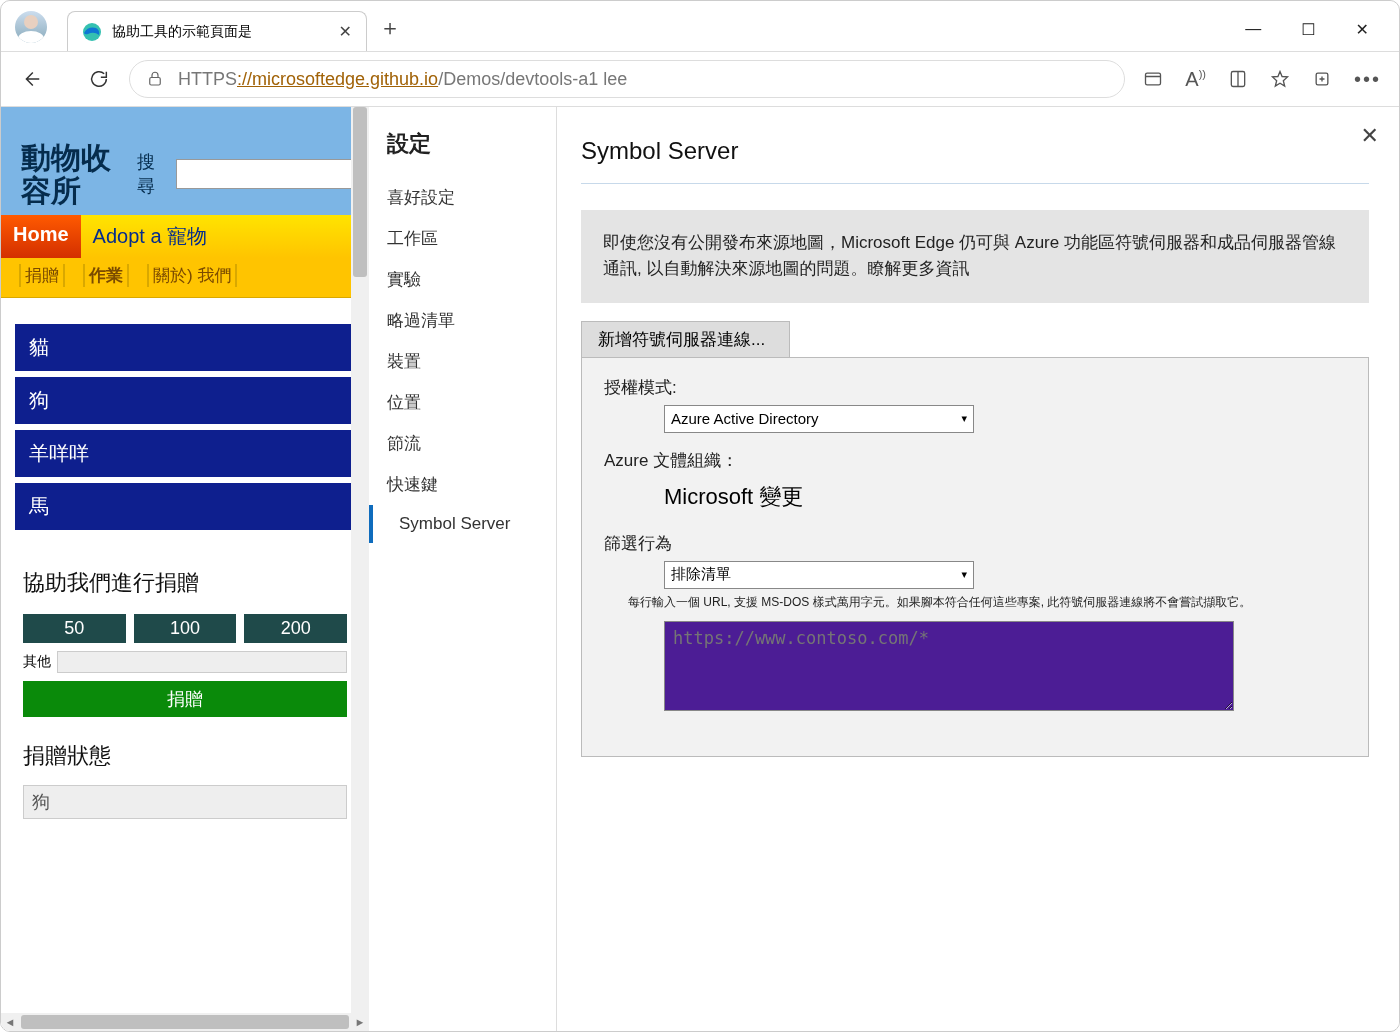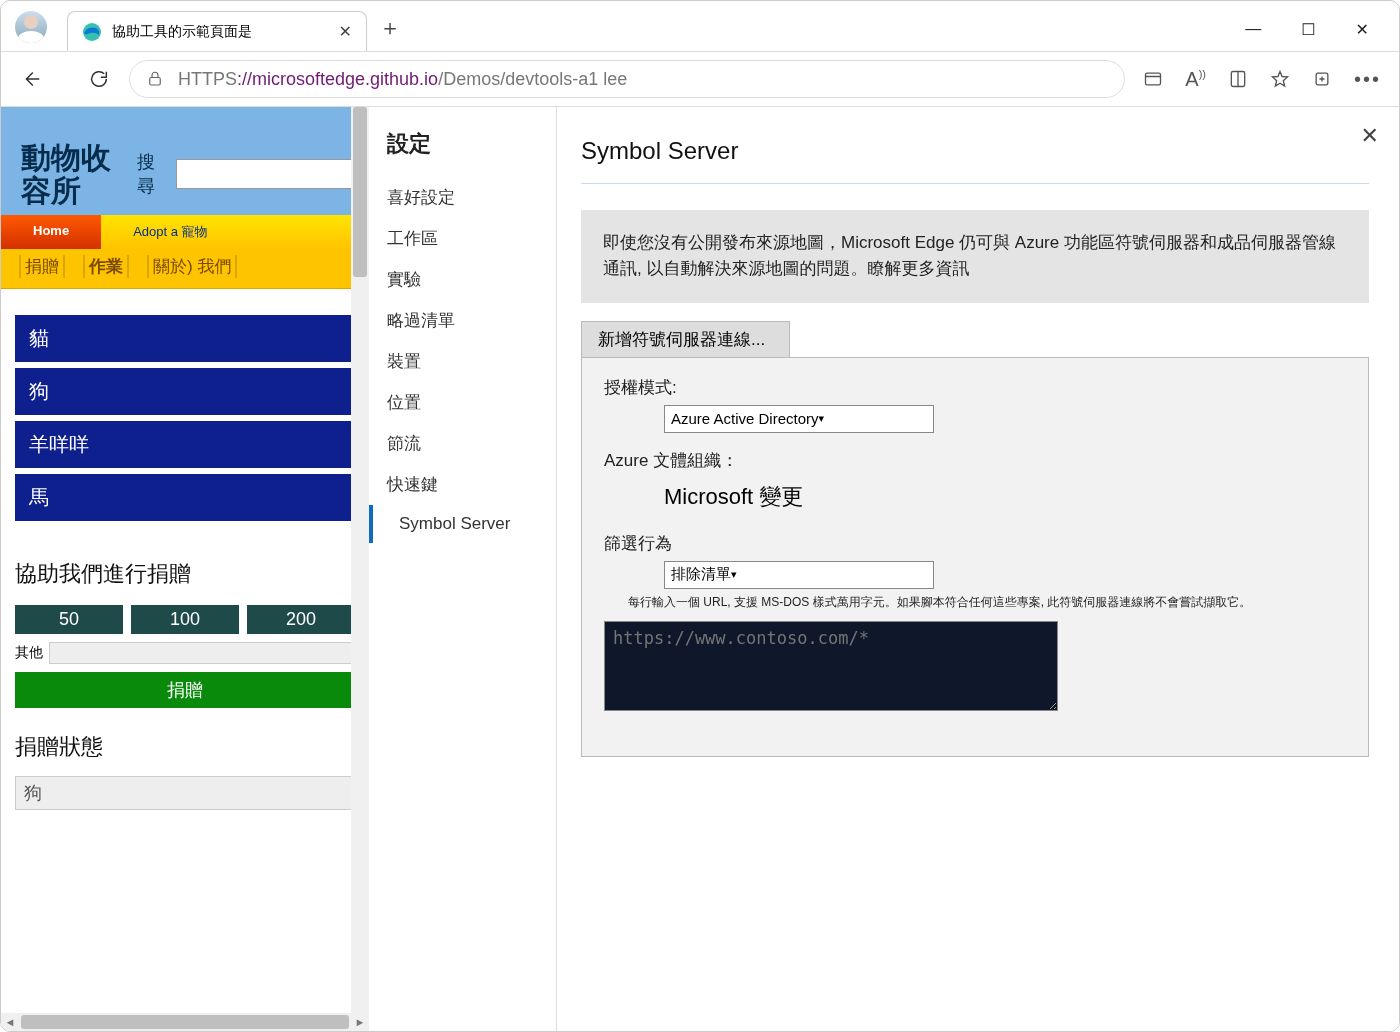--- a/index.html
+++ b/index.html
@@ -15,42 +15,42 @@
   .close-x { font-size: 16px; color: #444; cursor: pointer; }
   .newtab { margin: 0 0 8px 12px; font-size: 22px; color: #444; cursor: pointer; }
   .win-controls { margin-left: auto; display: flex; gap: 40px; padding: 0 30px 12px 0; }
   .win-btn { font-size: 16px; color: #222; cursor: pointer; }
   
   
   .addrbar { height: 56px; border-top: 1px solid #ddd; border-bottom: 1px solid #ddd; display: flex; align-items: center; gap: 18px; padding: 0 18px; }
   .nav-icon { width: 24px; height: 24px; display:flex; align-items:center; justify-content:center; cursor:pointer; color:#333; }
   .urlbox { flex: 1; display: flex; align-items: center; gap: 14px; border: 1px solid #ddd; border-radius: 20px; height: 38px; padding: 0 16px; font-size: 18px; color: #555; }
   .url-prefix { color: #777; }
-  .url-path { color: #701a75; }
+  .url-path { color: #a16207; text-decoration: underline; }
   .addr-icons { display: flex; gap: 22px; align-items: center; font-size: 20px; color: #555; }
   .addr-icons span { cursor: pointer; }
   
   
   .content { display: flex; height: calc(100% - 106px); position: relative; }
   
   
   .page-pane { width: 368px; background: #fff; overflow-y: auto; position: relative; }
   .page-header { background: #7cb5e5; padding: 34px 14px 8px 20px; display:flex; align-items:center; gap:6px; }
   .page-header h1 { font-size: 30px; font-weight: 600; color: #052c4d; line-height:1.1; max-width:110px; }
   .search-label { font-size:18px; color:#052c4d;font-family:Liberation Serif, serif; }
   .search-box { flex:1; height:30px; background:#fff; border:1px solid #999; }
   .nav1 { background: linear-gradient(#ffe400, #ffc400); display:flex; gap:0; }
-  .nav1 a { padding: 8px 32px; font-size: 13px; text-decoration:none; }
+  .nav1 a { padding: 8px 12px; font-size: 20px; text-decoration:none; }
   .nav1 .home { background: linear-gradient(#ff5a00, #d32f00); color:#fff; font-weight:600; }
   .nav1 .adopt { color: #052c8d; font-weight:500; }
   .nav2 { background: #ffc400; display:flex; gap:18px; padding: 6px 10px 10px 18px; border-bottom:1px solid #d9a800;}
   .nav2 span { color:#7a4a00; font-size:17px; border-left:2px solid #d9a800; border-right:2px solid #d9a800; padding:0 4px; }
   .animal-list { padding: 26px 14px 10px 14px; display:flex; flex-direction:column; gap:6px; }
   .animal-item { background:#0e1f8e; color:#fff; padding:10px 14px; font-size:20px; }
-  .donate-sec { padding: 10px 14px; }
+  .donate-sec { padding: 10px 22px; }
   .donate-sec h2 { font-size:22px; font-weight:500; margin: 18px 0 16px 0; color:#111; }
   .amounts { display:flex; gap:8px; }
   .amounts .amt { flex:1; background:#1f4a4a; color:#fff; text-align:center; padding:4px 0; font-size:18px; }
   .other-row { display:flex; align-items:center; gap:6px; margin-top:8px; }
   .other-row input { flex:1; height:22px; background:#eee; border:1px solid #ccc; }
   .donate-btn { width:100%; background:#0a8a0a; color:#fff; border:none; padding:6px; font-size:18px; margin-top:8px; }
   .status-sec h2 { font-size:22px; font-weight:500; margin: 24px 0 14px 0; }
   .status-val { background:#eee; border:1px solid #ccc; padding:4px 8px; font-size:18px; color:#555; }
   
   
@@ -69,25 +69,25 @@
   
   .settings-main { flex:1; padding: 30px 30px 20px 24px; position:relative; background:#fff; overflow:auto; }
   .settings-main h1 { font-size: 24px; font-weight: 400; color:#111; }
   .rule { height:1px; background: linear-gradient(#c7d9ea, #c7d9ea); margin: 18px 0 26px 0; }
   .infobox { background:#e4e4e4; padding: 20px 22px; font-size:17px; line-height:1.55; color:#222; }
   .tabstrip { margin-top: 18px; }
   .tabstrip .tabbtn { display:inline-block; background:#ddd; border:1px solid #bbb; padding: 6px 24px 6px 16px; font-size:17px; border-bottom:none; }
   .form-pane { border:1px solid #bbb; padding: 18px 22px 26px 22px; background:#f2f2f2; }
   .form-row { margin-bottom: 16px; }
   .form-row label { display:block; font-size:17px; color:#222; margin-bottom:6px; }
-  .form-row .sel { margin-left: 60px; width: 270px; height:28px; border:1px solid #888; background:#fff; font-size:15px; padding: 2px 6px; display:flex; align-items:center; justify-content:flex-start; }
+  .form-row .sel { margin-left: 60px; width: 310px; height:28px; border:1px solid #888; background:#fff; font-size:15px; padding: 2px 6px; display:flex; align-items:center; justify-content:space-between; }
   .form-row .sel .caret { font-size:11px; }
   .org-val { margin-left: 60px; font-size:22px; padding:4px 0; }
   .helptext { margin-left: 24px; font-size:12px; line-height:1.5; color:#222; margin-top:4px; margin-bottom:10px;}
-  .tarea { width: 454px; height: 90px; border:1px solid #888; background:#0f172a; font-size:17px; padding:6px 8px; color:#888; font-family: "Consolas", monospace; resize: both; }
+  .tarea { margin-left: 60px; width: 570px; height: 90px; border:1px solid #888; background:#4c1d95; font-size:17px; padding:6px 8px; color:#888; font-family: "Consolas", monospace; resize: both; }
   .form-buttons { display:flex; gap:18px; margin-top:26px; }
   .btn-primary { background:#0f6cbd; color:#fff; border:none; padding:8px 22px; font-size:17px; cursor:pointer; }
   .highlight-add { outline: 4px solid #e81123; outline-offset: -1px; padding: 3px;}
   .close-panel { position:absolute; top: 16px; right: 20px; font-size: 22px; color:#444; cursor:pointer; }
   
   svg { display:block; }
 </style>
 </head>
 <body>
 

